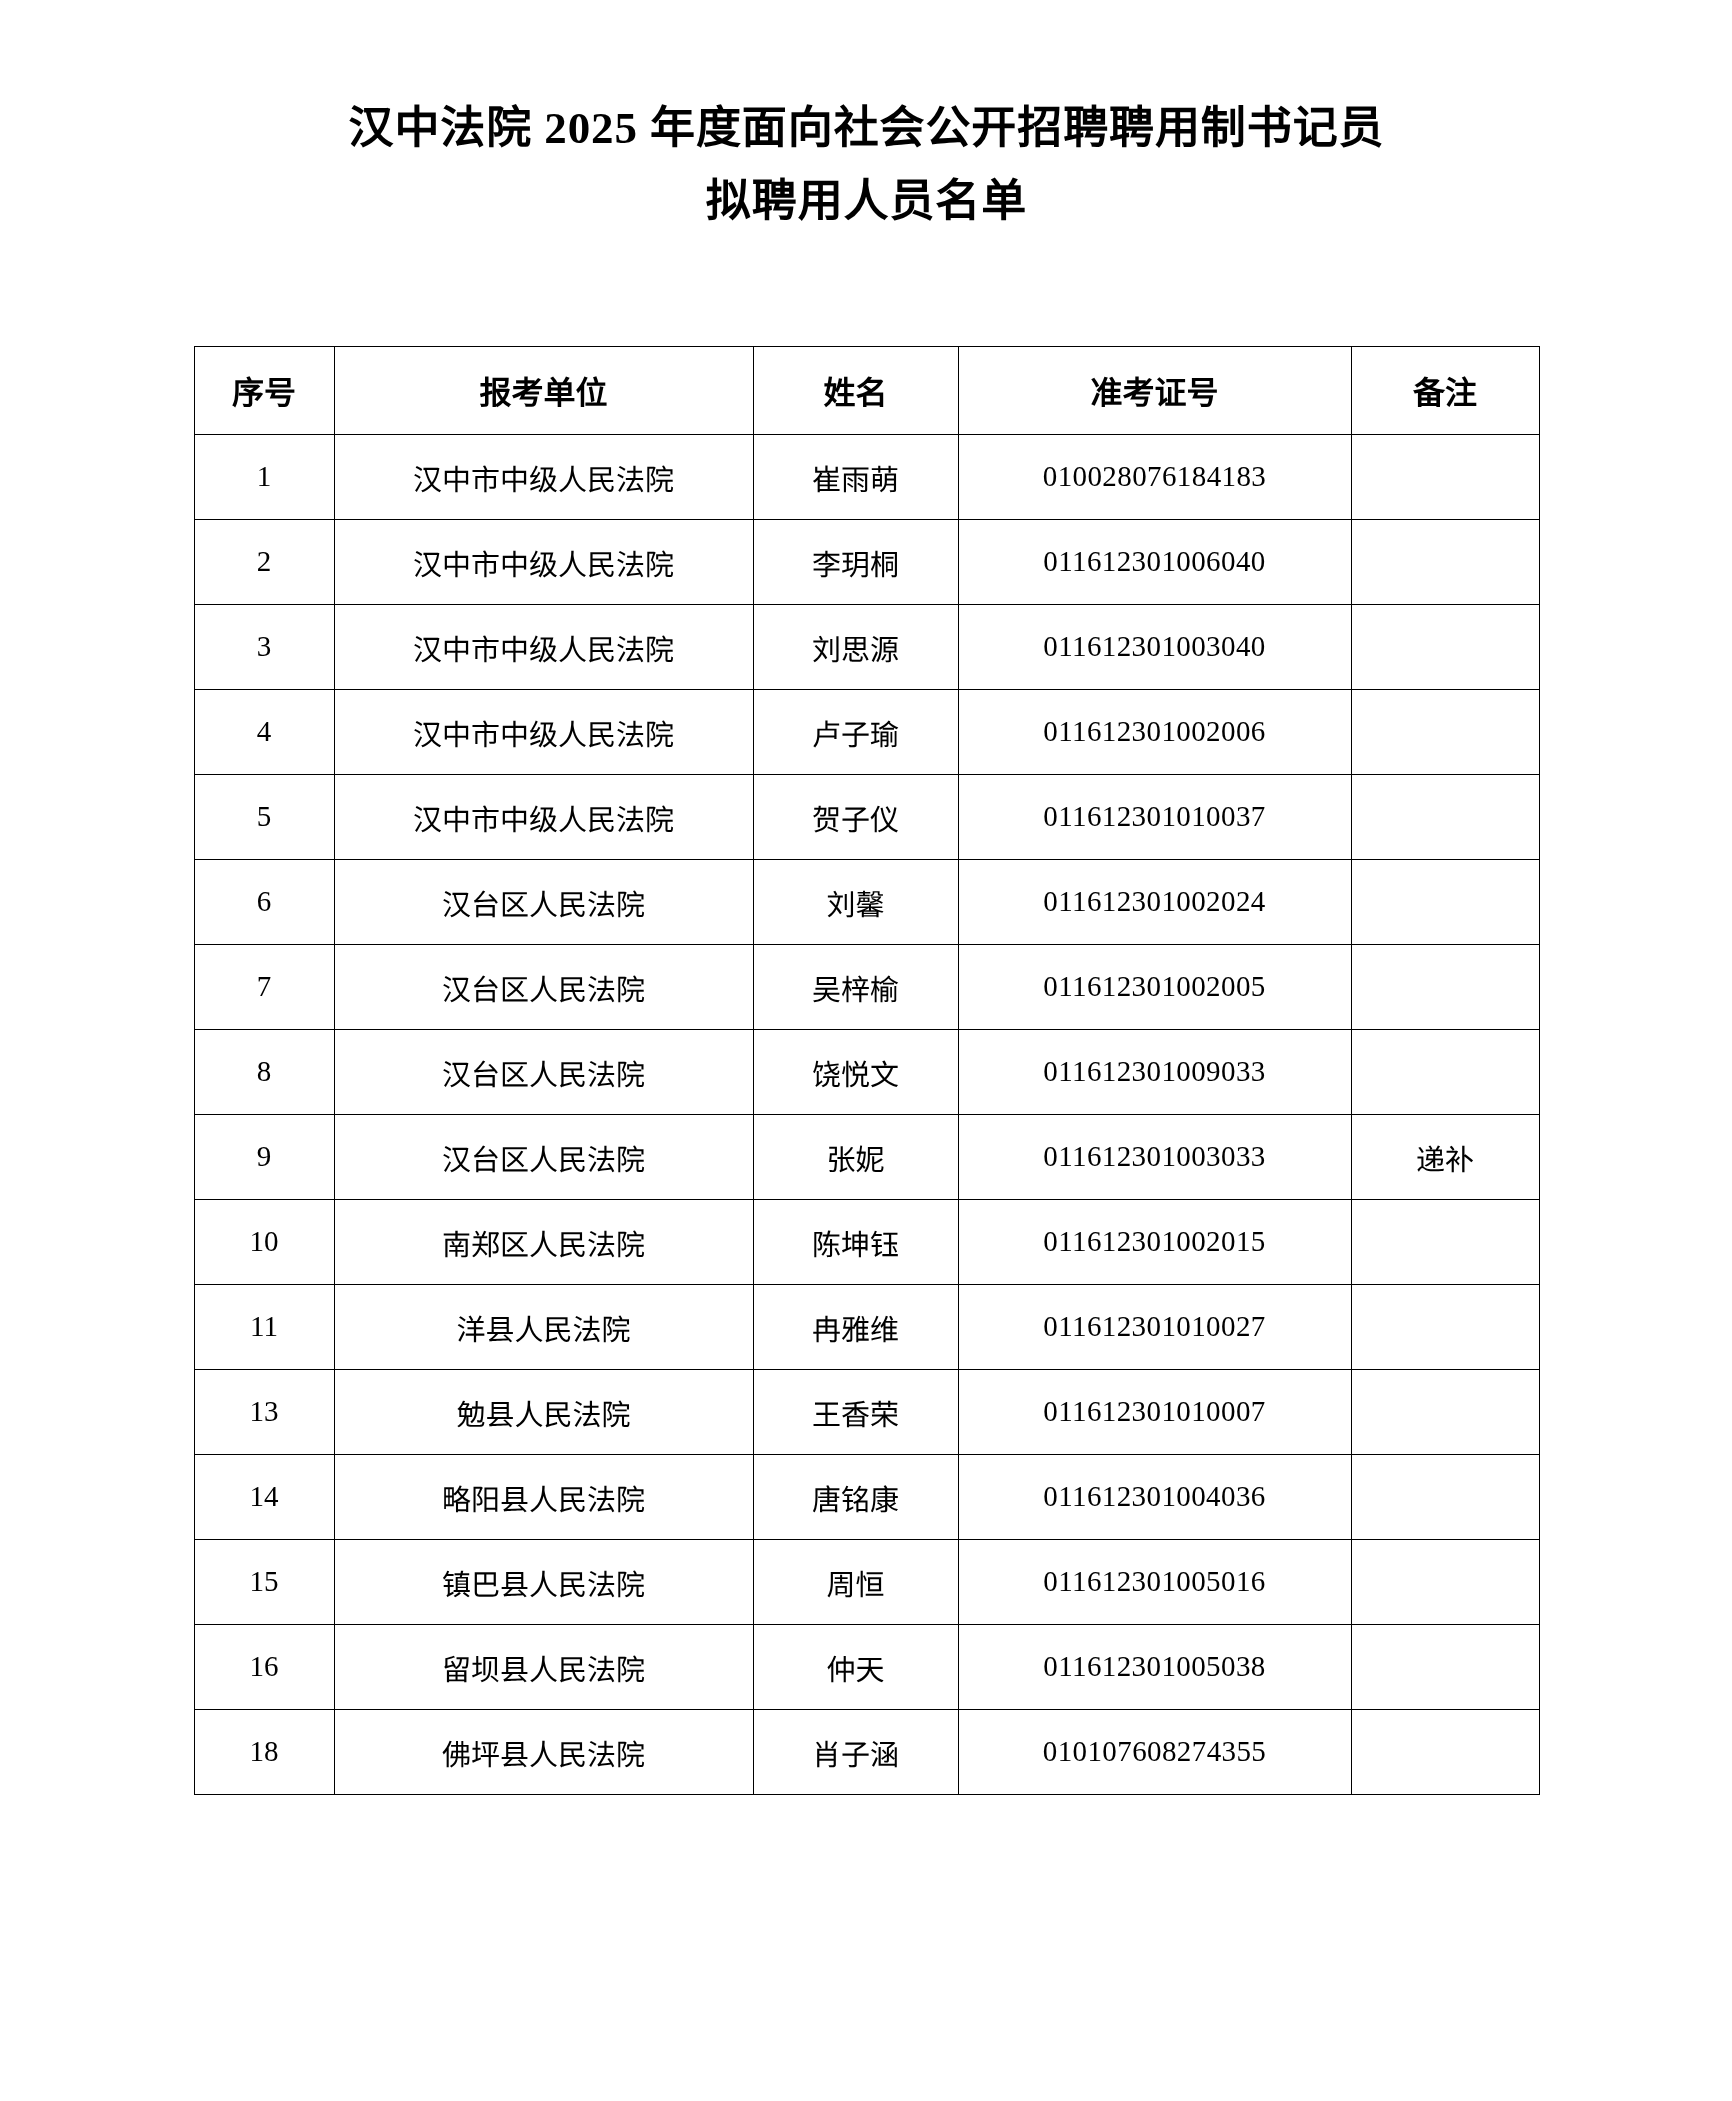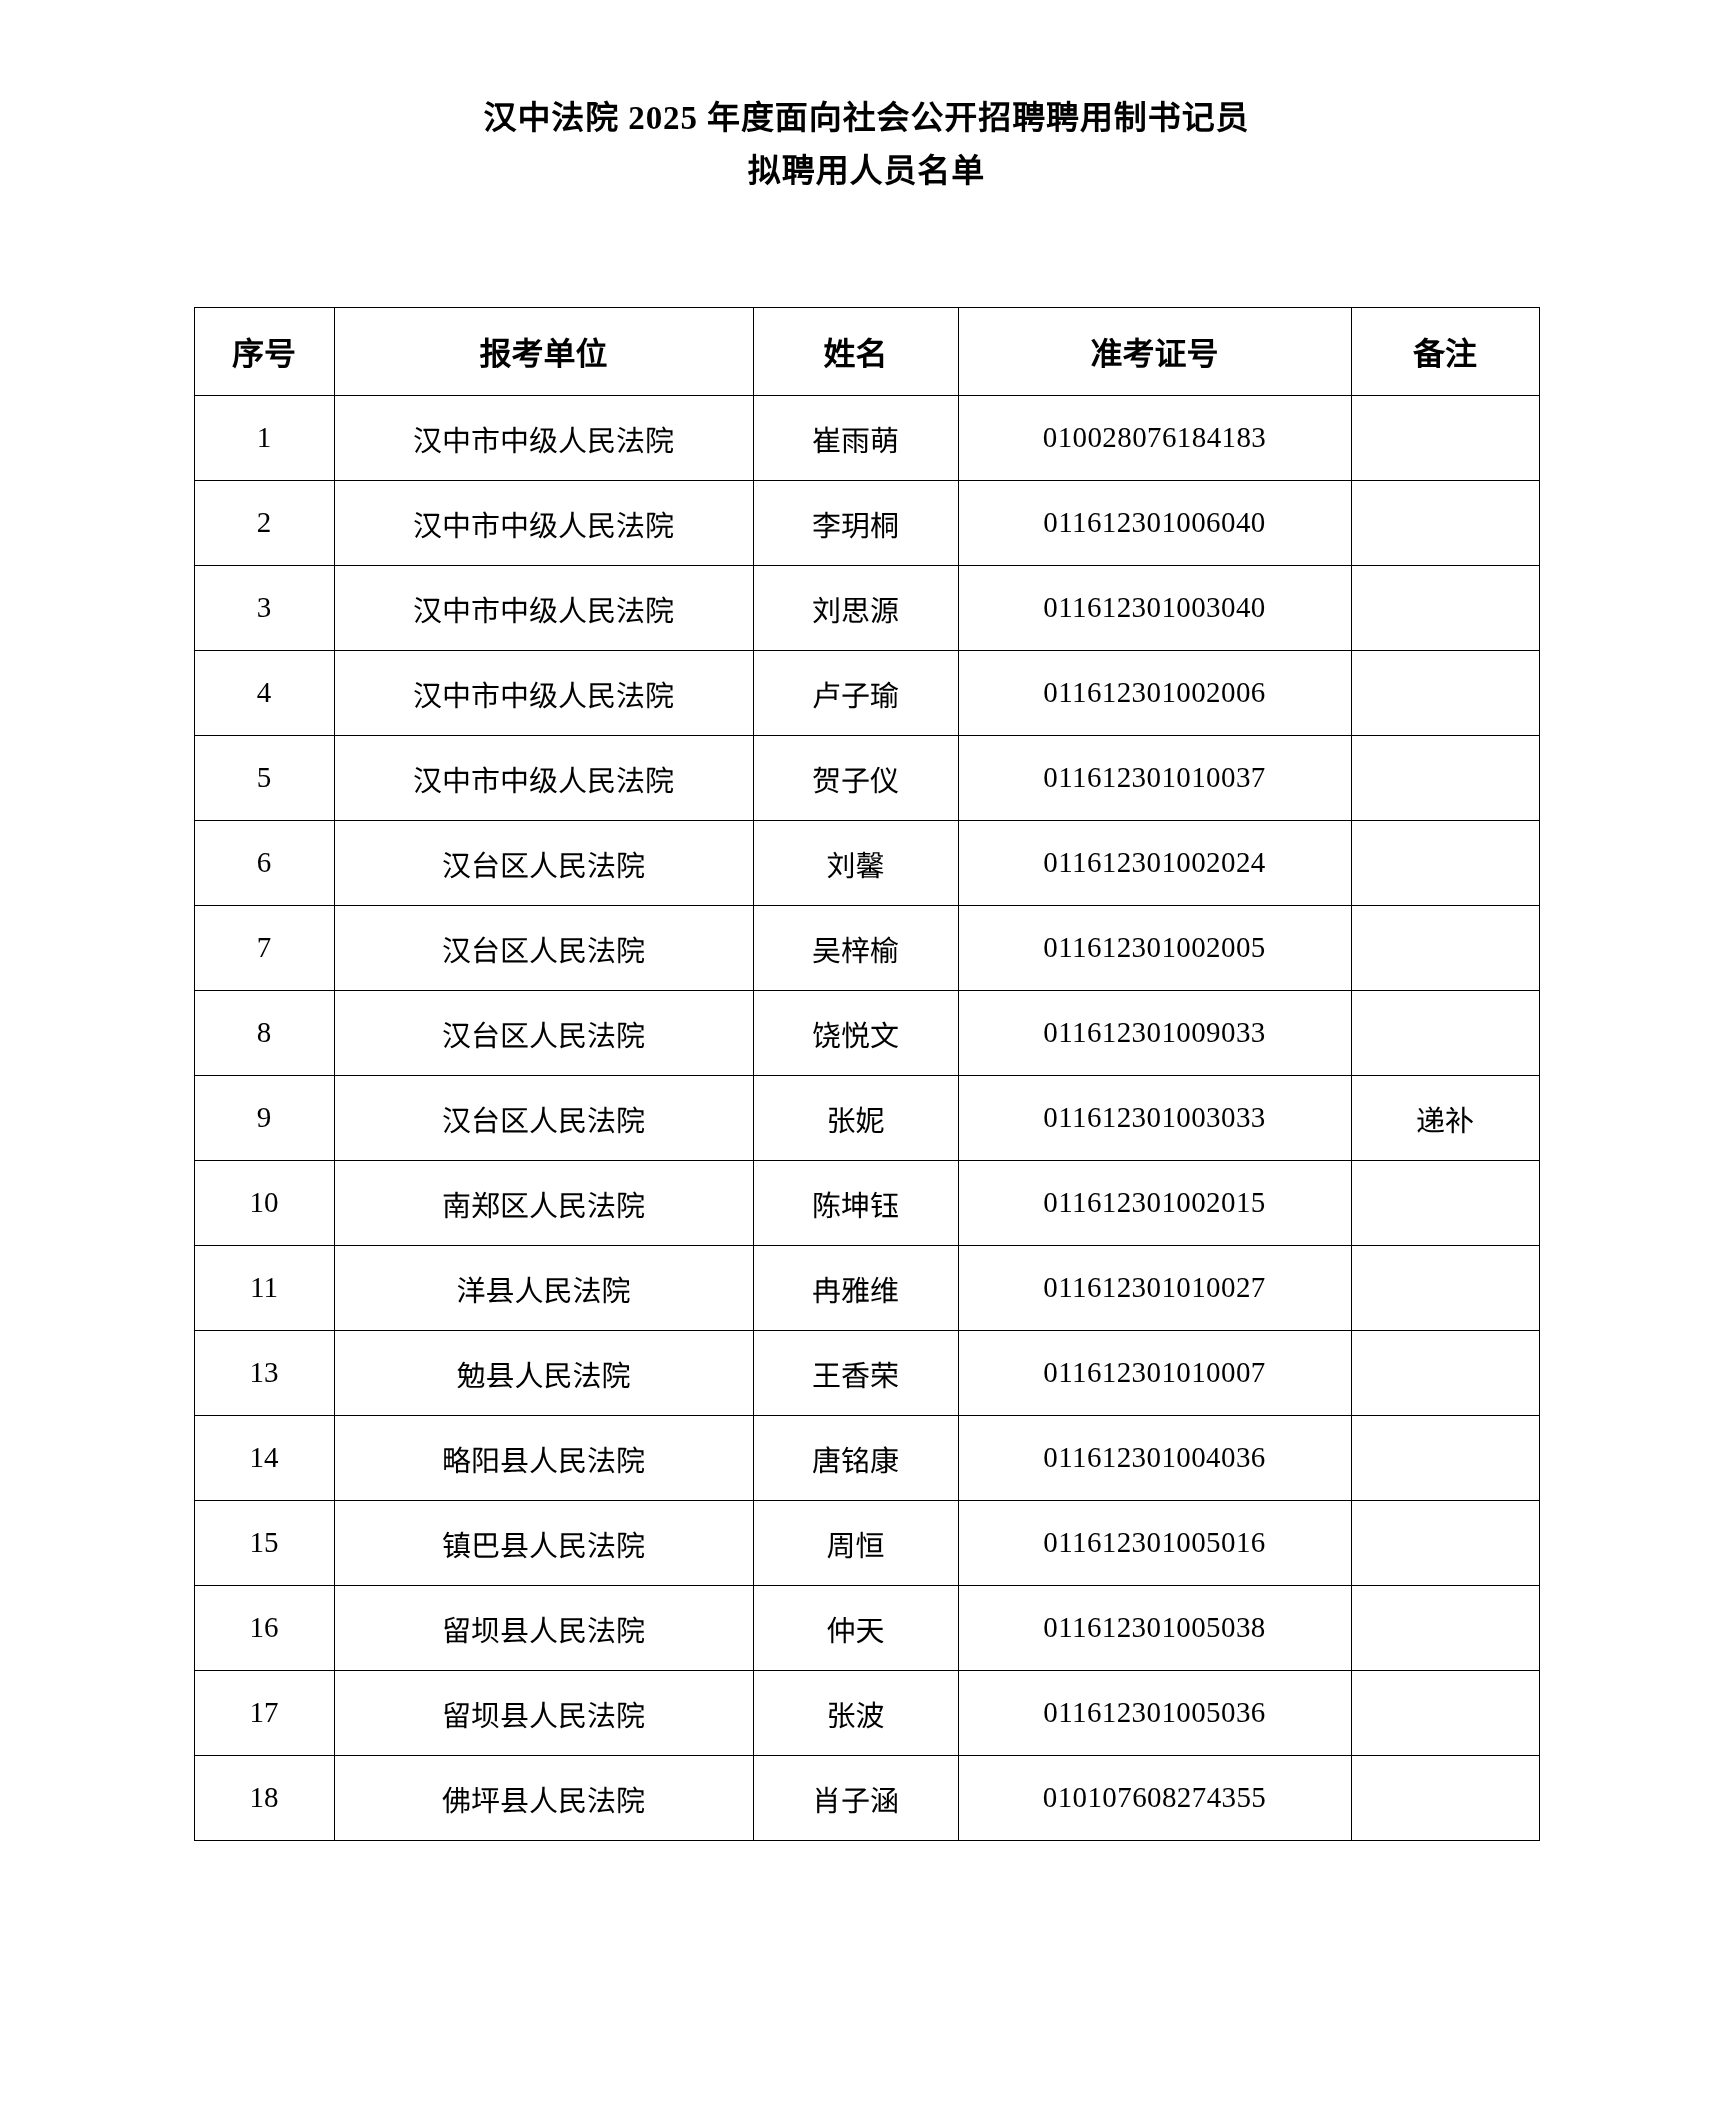--- a/index.html
+++ b/index.html
@@ -15,21 +15,21 @@
   }
   .page {
     width: 1733px;
     min-height: 2101px;
     box-sizing: border-box;
     padding: 92px 188px 52px 188px;
   }
   .doc-title {
     text-align: center;
     font-weight: bold;
-    font-size: 33px;
+    font-size: 45px;
     line-height: 1.62;
     letter-spacing: 0.9px;
     margin: 0;
   }
   .doc-title .line {
     display: block;
   }
   .table-wrap {
     margin-top: 108px;
     display: flex;
@@ -193,27 +193,20 @@
           <td></td>
         </tr>
         <tr>
           <td class="num">16</td>
           <td>留坝县人民法院</td>
           <td>仲天</td>
           <td class="ticket">011612301005038</td>
           <td></td>
         </tr>
         <tr>
-          <td class="num">17</td>
-          <td>留坝县人民法院</td>
-          <td>张波</td>
-          <td class="ticket">011612301005036</td>
-          <td></td>
-        </tr>
-        <tr>
           <td class="num">18</td>
           <td>佛坪县人民法院</td>
           <td>肖子涵</td>
           <td class="ticket">010107608274355</td>
           <td></td>
         </tr>
       </tbody>
     </table>
   </div>
 

